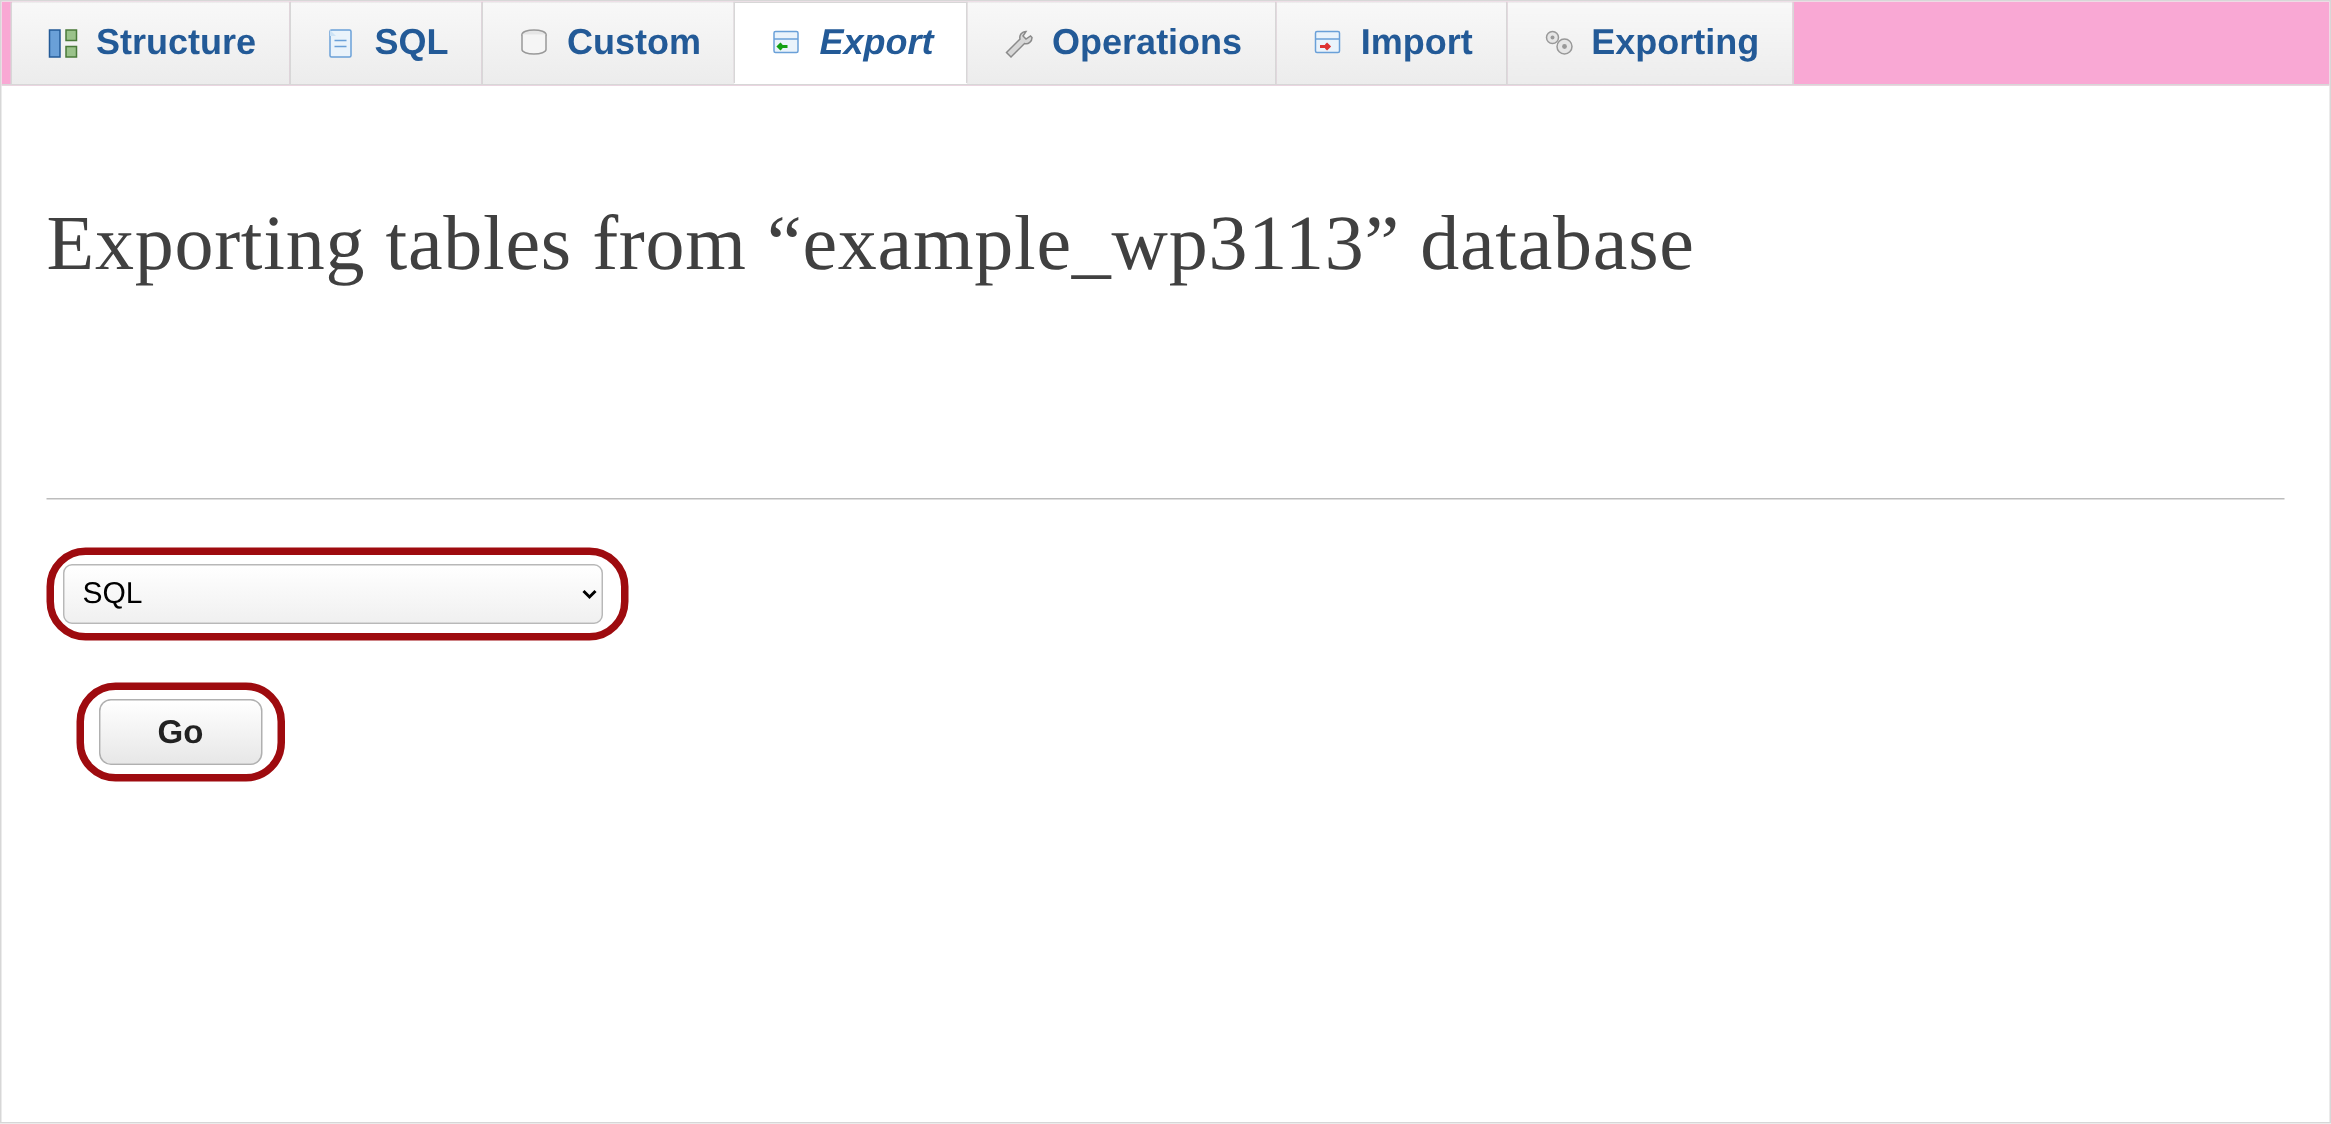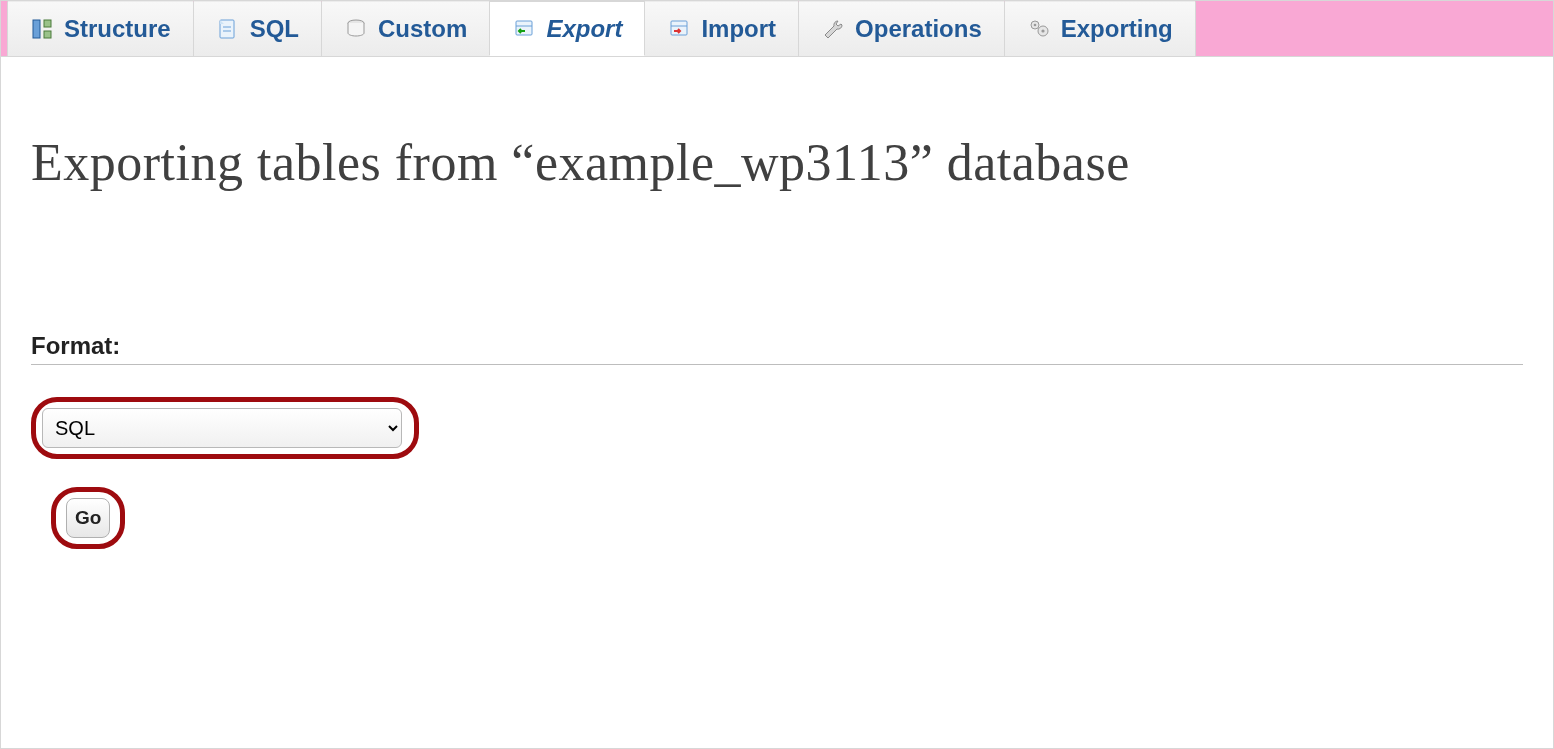--- a/index.html
+++ b/index.html
@@ -102,23 +102,23 @@
     width: 360px;
     height: 40px;
     font-size: 20px;
     padding: 4px 8px;
     border: 1px solid #b8b8b8;
     border-radius: 6px;
     background: linear-gradient(#ffffff,#f0f0f0);
   }
 
   button.go-btn {
-    font-size: 19px;
+    font-size: 22px;
     font-weight: 700;
-    padding: 8px 8px;
+    padding: 8px 38px;
     border-radius: 8px;
     border: 1px solid #b0b0b0;
     background: linear-gradient(#ffffff,#e7e7e7);
     cursor: pointer;
     color: #222;
   }
 </style>
 </head>
 <body>
 
@@ -165,35 +165,35 @@
           <line x1="4" y1="9" x2="20" y2="9" stroke="#6aa0d8"></line>
           <path d="M13 14 H7 M9 12l-2 2 2 2" fill="none" stroke="#13a013" stroke-width="2"></path>
         </svg>
     </span>
     <span>Export</span>
   </div>
 
   <div class="tab">
     <span class="icon">
       <svg viewBox="0 0 24 24">
+          <path d="M21 8a4 4 0 0 1-5 4L7 21l-3-3 9-9a4 4 0 0 1 4-5l-2 3 2 2 3-2z" fill="#d7d7d7" stroke="#8a8a8a"></path>
+        </svg>
+    </span>
+    <span>Operations</span>
+  </div>
+
+  <div class="tab">
+    <span class="icon">
+      <svg viewBox="0 0 24 24">
           <rect x="4" y="4" width="16" height="14" rx="1" fill="#eaf3fb" stroke="#6aa0d8"></rect>
           <line x1="4" y1="9" x2="20" y2="9" stroke="#6aa0d8"></line>
           <path d="M7 14 H13 M11 12l2 2-2 2" fill="none" stroke="#d33" stroke-width="2"></path>
         </svg>
     </span>
     <span>Import</span>
-  </div>
-
-  <div class="tab">
-    <span class="icon">
-      <svg viewBox="0 0 24 24">
-          <path d="M21 8a4 4 0 0 1-5 4L7 21l-3-3 9-9a4 4 0 0 1 4-5l-2 3 2 2 3-2z" fill="#d7d7d7" stroke="#8a8a8a"></path>
-        </svg>
-    </span>
-    <span>Operations</span>
   </div>
 
   <div class="tab">
     <span class="icon">
       <svg viewBox="0 0 24 24">
           <circle cx="8" cy="8" r="4" fill="#e6e6e6" stroke="#999"></circle>
           <circle cx="16" cy="14" r="5" fill="#e6e6e6" stroke="#999"></circle>
           <circle cx="8" cy="8" r="1.3" fill="#999"></circle>
           <circle cx="16" cy="14" r="1.6" fill="#999"></circle>
         </svg>
@@ -202,21 +202,20 @@
   </div>
 </div>
 
 <div class="content">
   <h2 class="page-title">Exporting tables from “example_wp3113” database</h2>
 
 
   <div class="spacer-lg"></div>
 
   <div>
-    <div class="section-heading">Format:</div>
     <hr class="section-rule">
     <span class="ring ring-select">
       <select class="format-select">
         <option>SQL</option>
       </select>
     </span>
   </div>
 
   <div style="margin-left:20px;">
     <span class="ring ring-go">

